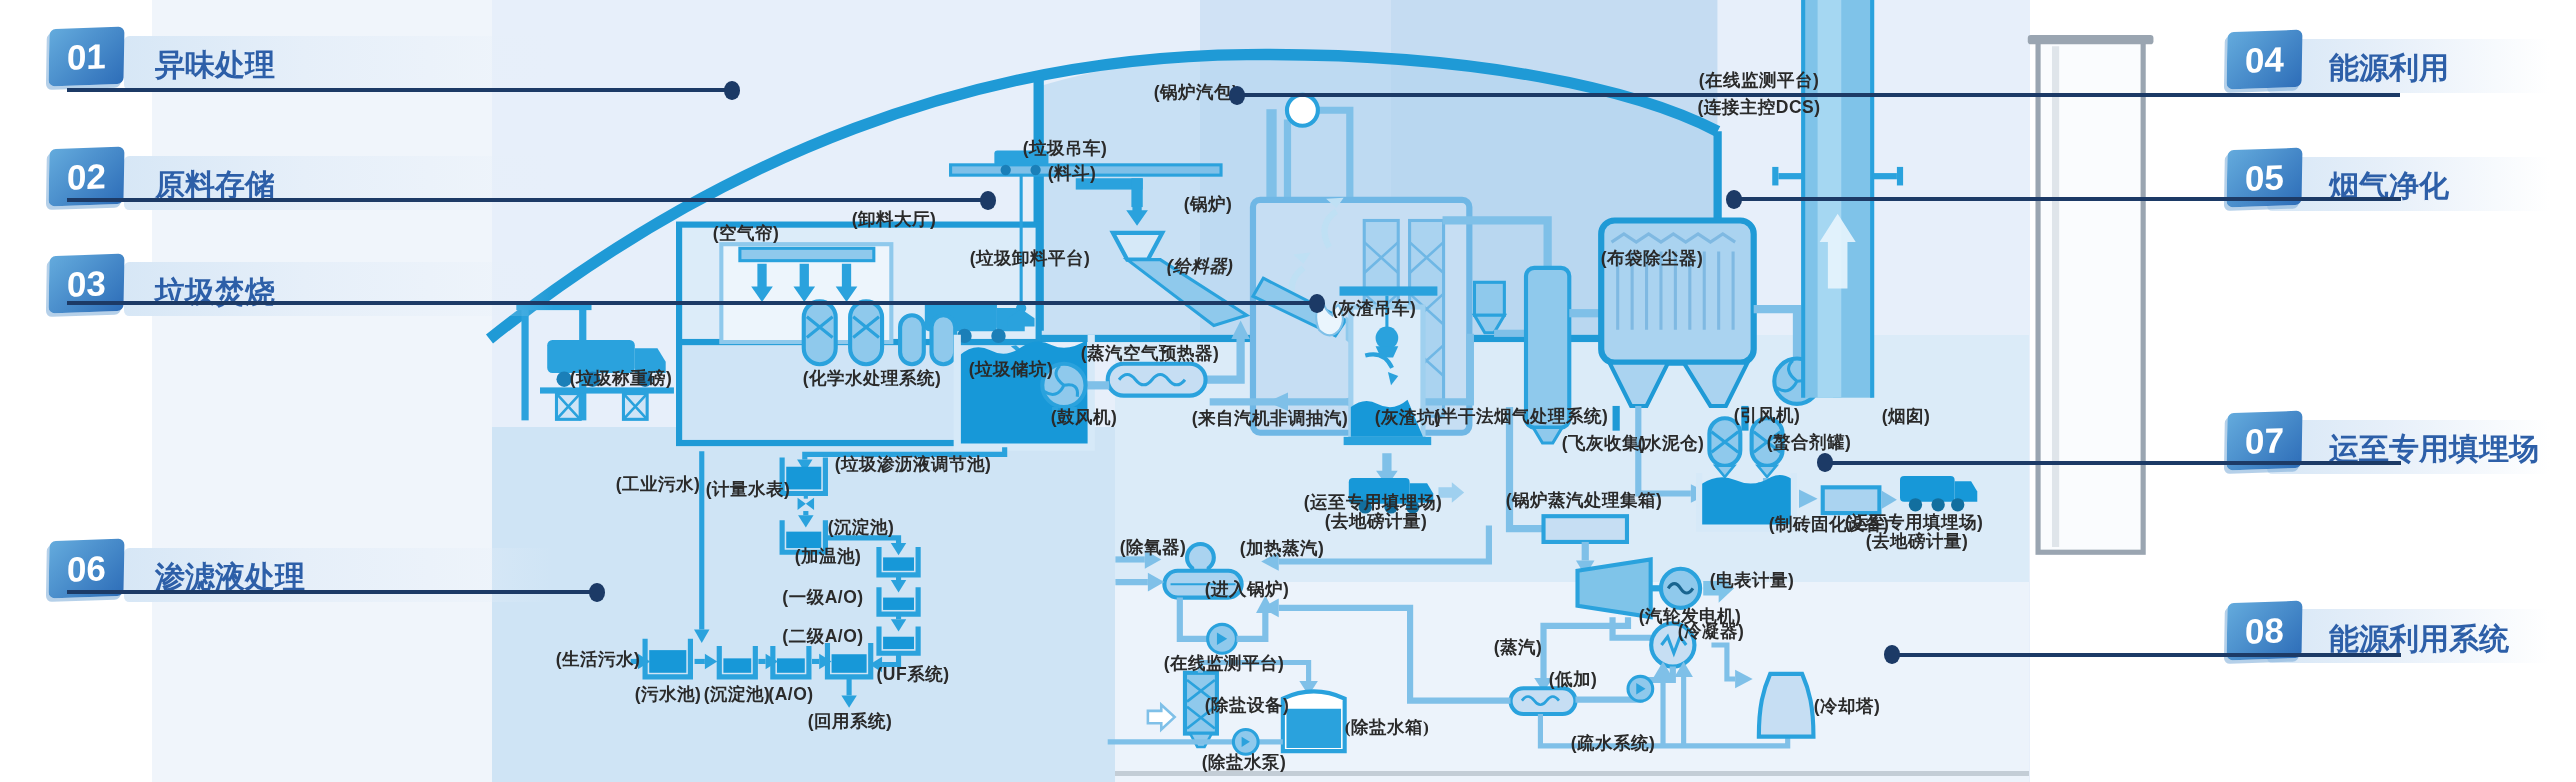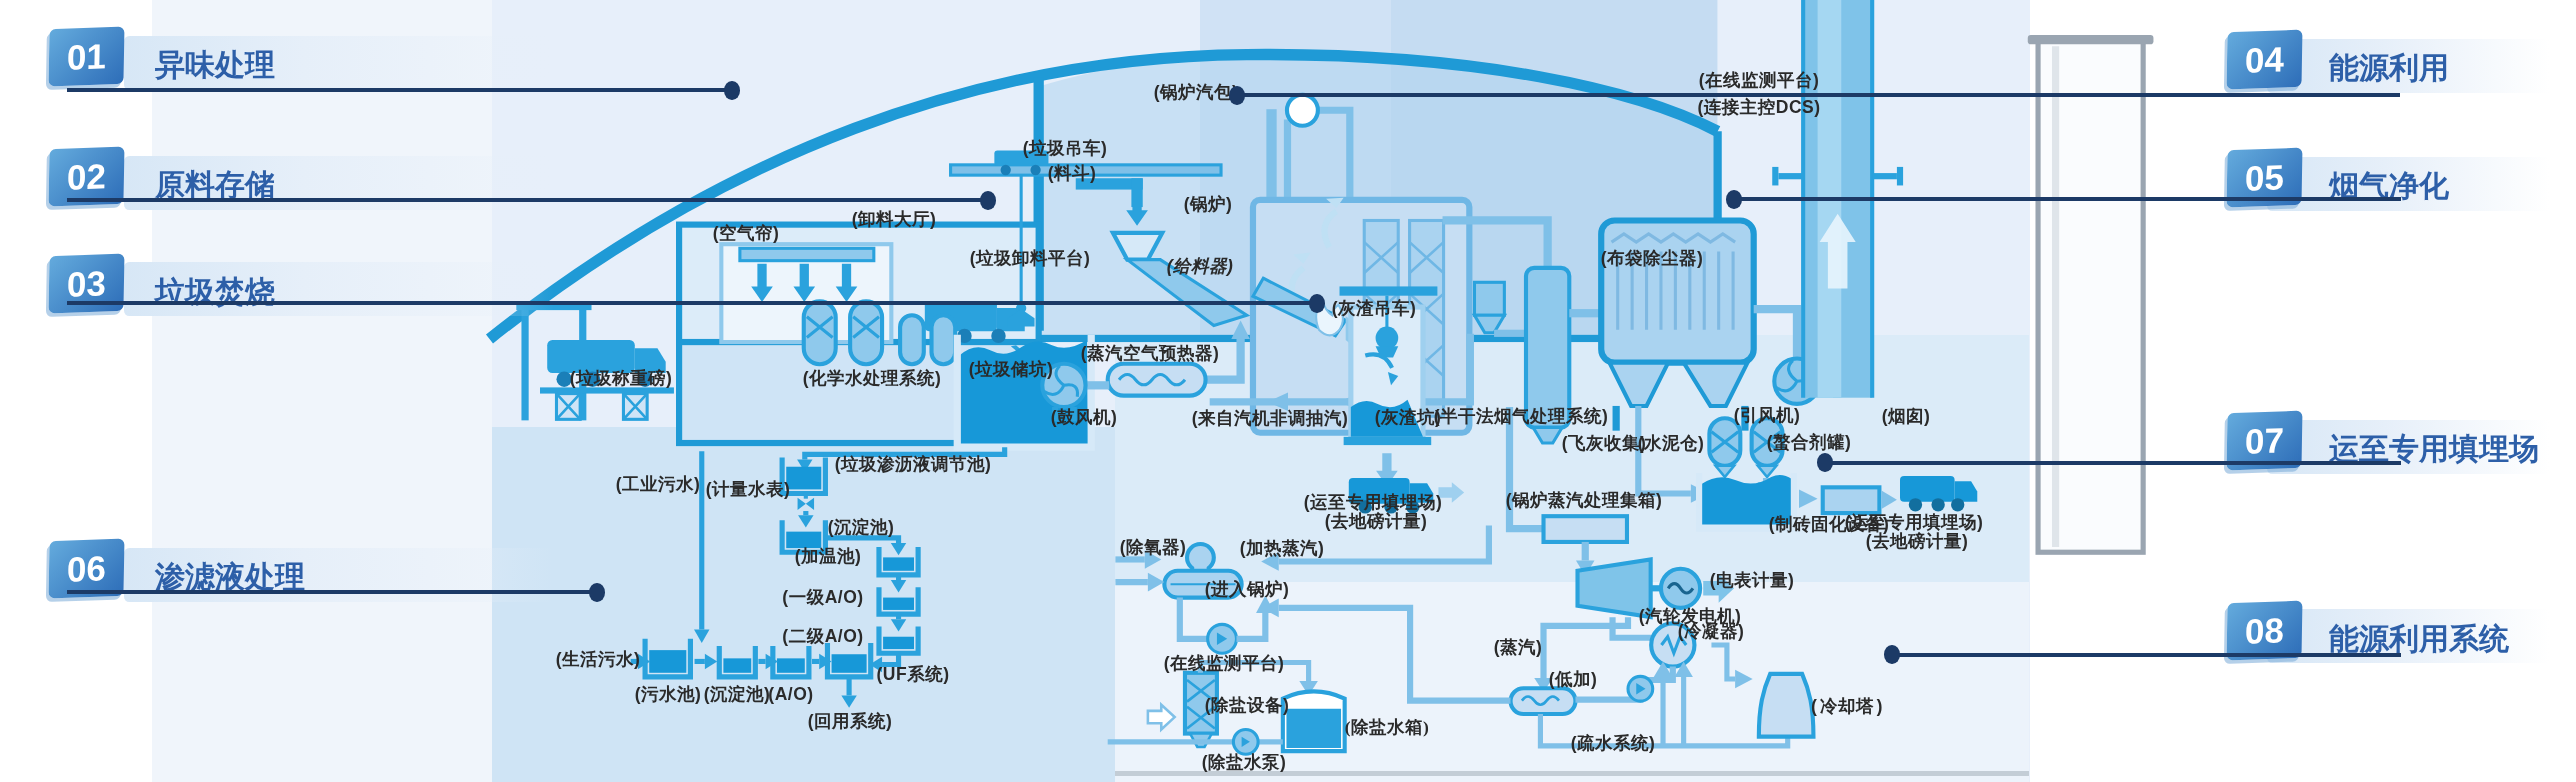--- a/index.html
+++ b/index.html
@@ -388,21 +388,21 @@
     <span class="dlabel" style="left: 1376px; top: 521px;">(去地磅计量)</span>
     <span class="dlabel" style="left: 1829px; top: 524px;">(制砖固化设备)</span>
     <span class="dlabel" style="left: 1914px; top: 522px;">(运至专用填埋场)</span>
     <span class="dlabel" style="left: 1917px; top: 541px;">(去地磅计量)</span>
     <span class="dlabel" style="left: 1752px; top: 580px;">(电表计量)</span>
     <span class="dlabel" style="left: 1690px; top: 616px;">(汽轮发电机)</span>
     <span class="dlabel" style="left: 1711px; top: 631px;">(冷凝器)</span>
     <span class="dlabel" style="left: 1518px; top: 647px;">(蒸汽)</span>
     <span class="dlabel" style="left: 1573px; top: 679px;">(低加)</span>
     <span class="dlabel" style="left: 1613px; top: 743px;">(疏水系统)</span>
-    <span class="dlabel" style="left: 1847px; top: 706px; font-family: Liberation Mono, monospace;">(冷却塔)</span>
+    <span class="dlabel" style="left: 1847px; top: 706px;">(冷却塔)</span>
     <span class="dlabel" style="left: 1153px; top: 547px;">(除氧器)</span>
     <span class="dlabel" style="left: 1282px; top: 548px;">(加热蒸汽)</span>
     <span class="dlabel" style="left: 1247px; top: 589px;">(进入锅炉)</span>
     <span class="dlabel" style="left: 1224px; top: 663px;">(在线监测平台)</span>
     <span class="dlabel" style="left: 1247px; top: 705px;">(除盐设备)</span>
     <span class="dlabel" style="left: 1387px; top: 727px; font-family: Liberation Serif, serif;">(除盐水箱)</span>
     <span class="dlabel" style="left: 1244px; top: 762px;">(除盐水泵)</span>
     <span class="dlabel" style="left: 658px; top: 484px;">(工业污水)</span>
     <span class="dlabel" style="left: 913px; top: 464px;">(垃圾渗沥液调节池)</span>
     <span class="dlabel" style="left: 748px; top: 489px;">(计量水表)</span>

